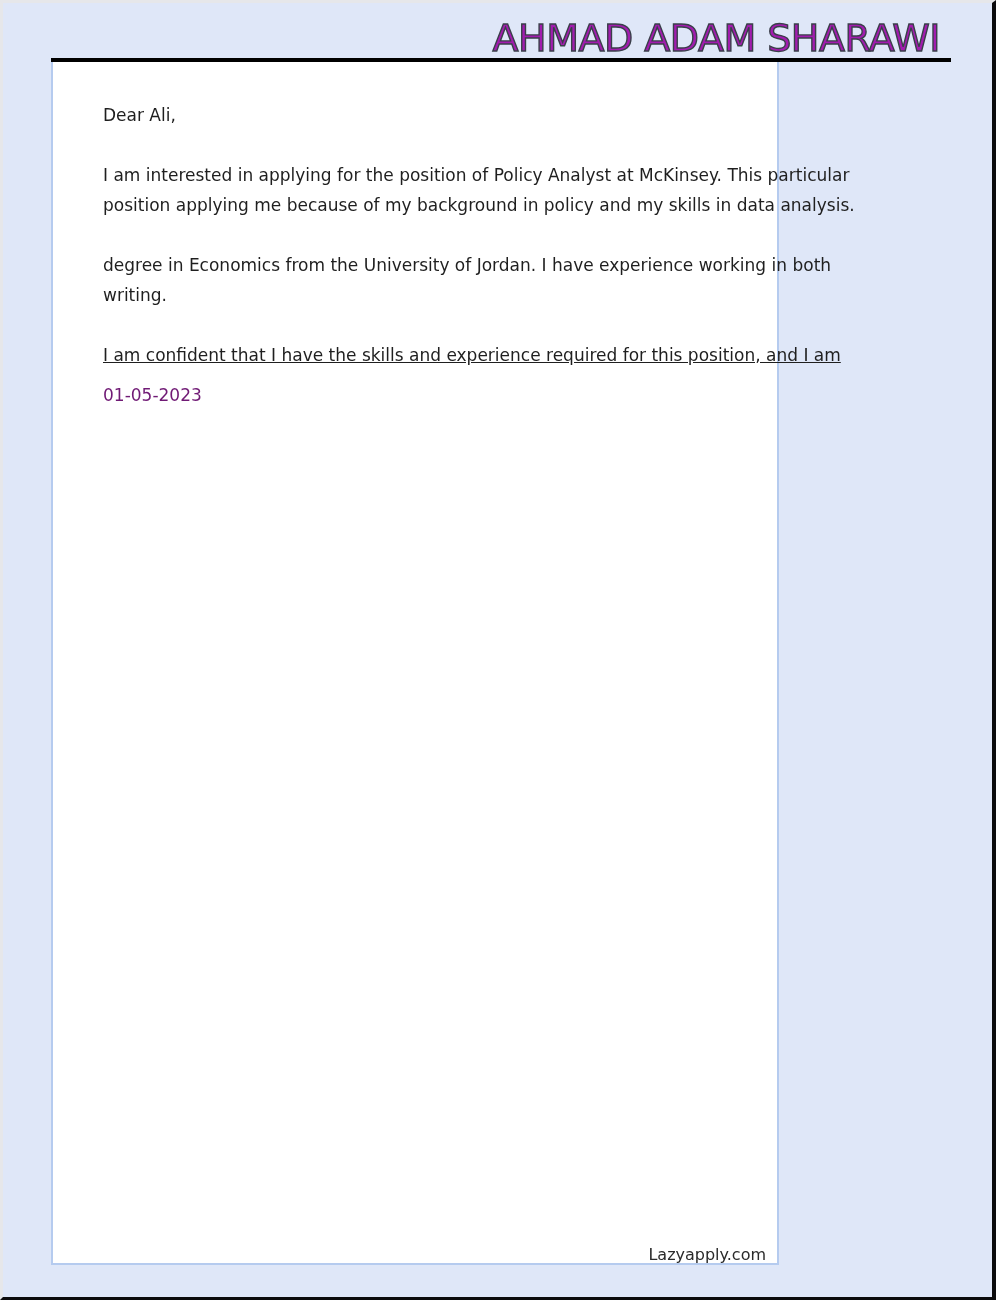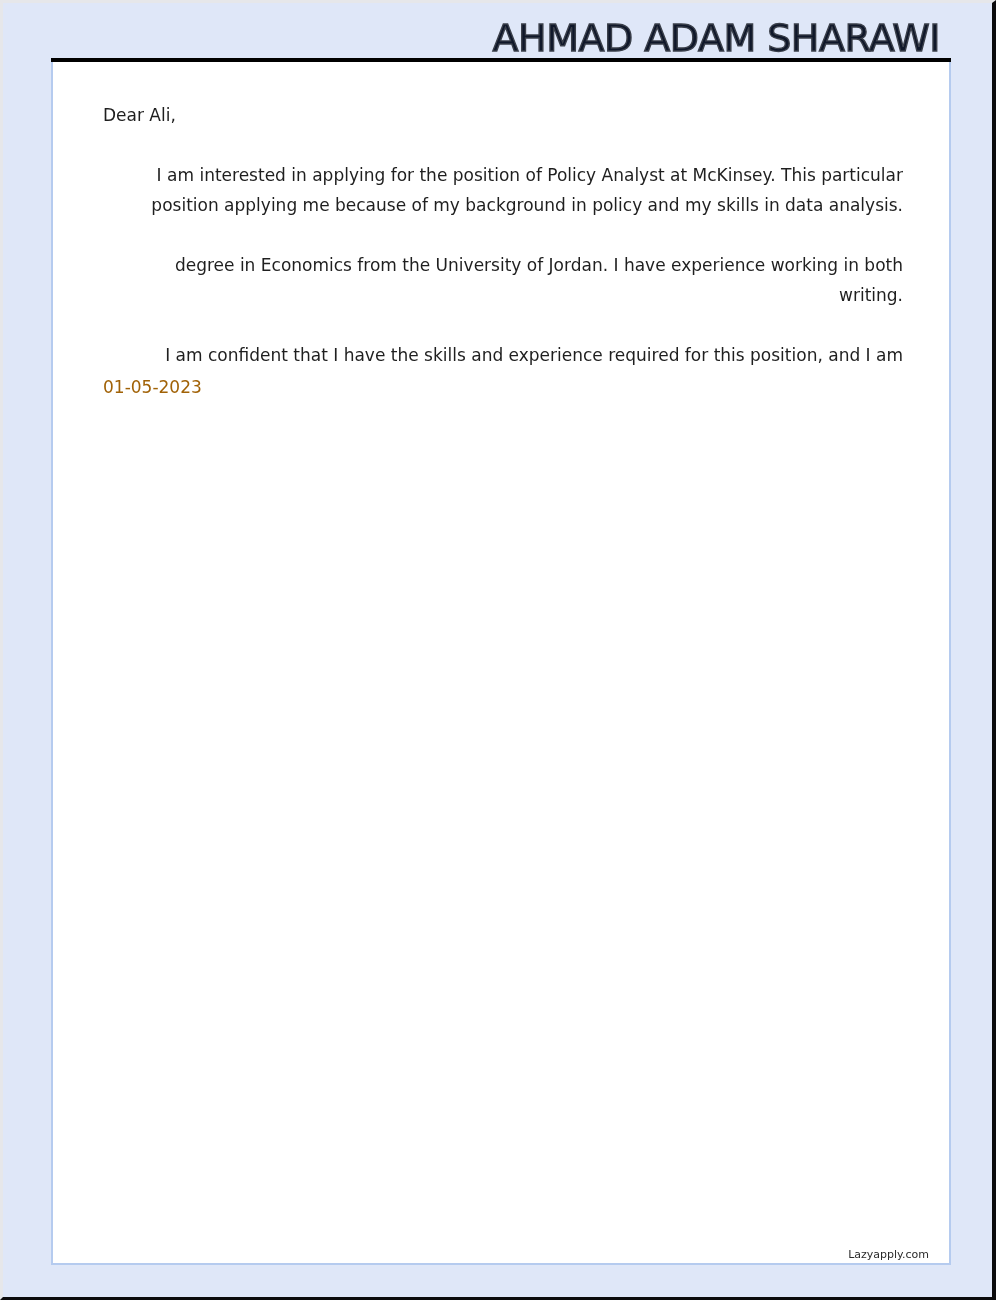--- a/index.html
+++ b/index.html
@@ -28,37 +28,37 @@
     .name {
       position: absolute;
       right: 52px;
       top: 12px;
       margin: 0;
       font-family: "DejaVu Sans", sans-serif;
       font-weight: normal;
       font-size: 38px;
       letter-spacing: -0.5px;
       line-height: 46px;
-      color: #0f172a;
+      color: #a21caf;
       -webkit-text-stroke: 1.4px #3a3f4a;
       white-space: nowrap;
     }
     .rule {
       position: absolute;
       left: 48px;
       top: 55px;
       width: 900px;
       height: 4px;
       background: #000000;
     }
     .page {
       position: absolute;
       left: 48px;
       top: 59px;
-      width: 900px;
+      width: 728px;
       height: 1203px;
       box-sizing: border-box;
       background: #ffffff;
       border-left: 2px solid #b5cbef;
       border-right: 2px solid #b5cbef;
       border-bottom: 2px solid #b5cbef;
     }
     .letter {
       position: absolute;
       left: 50px;
@@ -67,32 +67,32 @@
       color: #1f1f1f;
       font-size: 17px;
       line-height: 30px;
     }
     .letter p {
       margin: 0;
       white-space: nowrap;
     }
     .letter .greeting { margin-bottom: 30px; }
     .letter .para { margin-bottom: 30px; }
-    .letter .para.last { margin-bottom: 2px; }
-    .letter .line { display: block; text-align: right; }
+    .letter .para.last { margin-bottom: 10px; text-decoration: underline; }
+    .letter .line { display: block; }
     .date {
-      color: #a16207;
+      color: #701a75;
       font-size: 17px;
       line-height: 30px;
     }
     .footer {
       position: absolute;
-      right: 20px;
+      right: 11px;
       bottom: 0px;
-      font-size: 11px;
+      font-size: 16px;
       line-height: 16px;
       color: #2a2a2a;
     }
   </style>
 </head>
 <body>
 
 <div class="canvas">
   <h1 class="name">AHMAD ADAM SHARAWI</h1>
   <div class="rule"></div>

